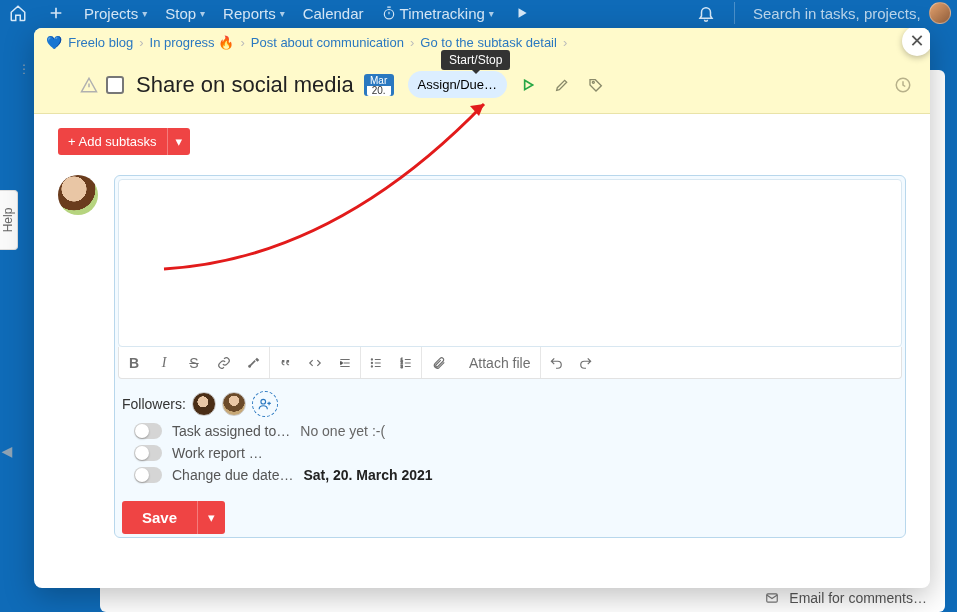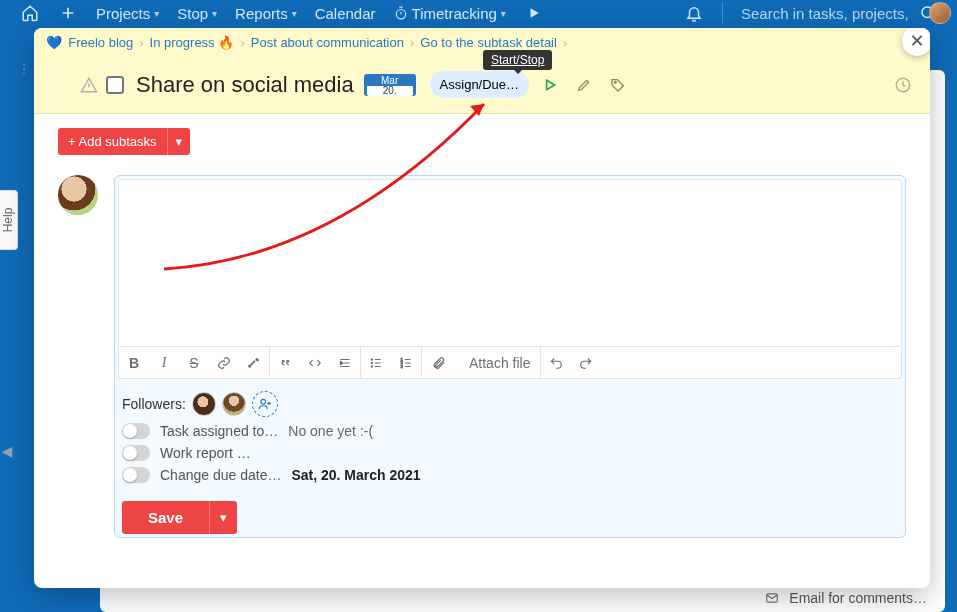--- a/index.html
+++ b/index.html
@@ -1,19 +1,19 @@
 <!DOCTYPE html>
 <html><head>
 <meta charset="utf-8">
 <style>
   * { box-sizing: border-box; margin: 0; padding: 0; }
   body { font-family: -apple-system, BlinkMacSystemFont, "Segoe UI", Arial, sans-serif; font-size: 14px; background: #0f6bb8; color: #333; width: 957px; height: 612px; overflow: hidden; position: relative; }
 
   
-  .topnav { height: 26px; display: flex; align-items: center; gap: 18px; padding: 0 20px; color: #d7e9f8; }
+  .topnav { height: 26px; display: flex; align-items: center; gap: 18px; padding: 0 8px; color: #d7e9f8; }
   .topnav .nav-icon { width: 20px; height: 20px; display: inline-flex; align-items: center; justify-content: center; }
   .nav-item { display: inline-flex; align-items: center; gap: 4px; cursor: pointer; font-size: 15px; }
   .chev { font-size: 10px; opacity: .8; }
   .nav-spacer { flex: 1; }
   .search-wrap { display: flex; align-items: center; gap: 8px; color: #bcd7ed; }
   .search-input { background: transparent; border: none; outline: none; color: #bcd7ed; font-size: 15px; width: 170px; }
   .search-input::placeholder { color: #bcd7ed; }
   .avatar-top { width: 22px; height: 22px; border-radius: 50%; background: linear-gradient(135deg,#e4a36f,#8f5c3a); position: absolute; right: 6px; top: 2px; border: 1px solid rgba(255,255,255,.3); }
   .topnav .sep { width: 1px; height: 22px; background: rgba(255,255,255,.25); }
 
@@ -33,21 +33,21 @@
   .crumbs { background: #fffacb; height: 28px; display: flex; align-items: center; gap: 6px; padding: 0 12px; font-size: 13px; color: #8b8b8b; }
   .crumbs a { color: #2a78c0; text-decoration: none; }
   .crumb-sep { color: #bbb; }
   .heart { color: #4a8cff; }
 
   .task-header { background: #fffacb; height: 58px; border-bottom: 1px solid #e9e3a8; display: flex; align-items: center; padding: 0 16px 0 46px; gap: 8px; position: relative; }
   .hazard { width: 18px; height: 18px; color: #b0b0b0; }
   .checkbox { width: 18px; height: 18px; border: 2px solid #777; border-radius: 3px; background: #fff; }
   .task-title { font-size: 22px; font-weight: 500; color: #222; margin-left: 4px; }
   .date-badge { background: #2a78c0; color: #fff; border-radius: 3px; font-size: 10px; line-height: 10px; padding: 2px 3px 0; text-align: center; display: inline-flex; flex-direction: column; align-items: center; margin-left: 2px;}
-  .date-badge .d { background: #fff; color: #333; border-radius: 0 0 2px 2px; padding: 0 16px; font-size: 10px; margin-top: 0; }
+  .date-badge .d { background: #fff; color: #333; border-radius: 0 0 2px 2px; padding: 0 5px; font-size: 10px; margin-top: 0; }
   .assign-pill { background: #dceeff; color: #000000; border-radius: 14px; padding: 6px 10px; font-size: 13px; margin-left: 6px; cursor: pointer; }
   .hdr-icon { width: 26px; height: 26px; display: inline-flex; align-items: center; justify-content: center; border-radius: 4px; cursor: pointer; color: #8a8a6a; }
   .play-icon { color: #28a745; }
   .clock-right { position: absolute; right: 14px; color: #b7b18a; }
 
   .tooltip { position: absolute; background: #333; color: #fff; font-size: 12px; padding: 3px 8px; border-radius: 3px; white-space: nowrap; z-index: 30;}
   .tooltip::after { content: ''; position: absolute; bottom: -4px; left: 50%; margin-left: -4px; border: 4px solid transparent; border-top-color: #333; border-bottom: none; }
 
   .body { padding: 14px 24px 14px 24px; position: relative; }
   .add-sub-wrap { display: inline-flex; }
@@ -67,21 +67,21 @@
   .tbtn.strike { text-decoration: line-through; }
   .attach { display: inline-flex; align-items: center; gap: 23px; padding: 0 10px; color: #6f6f6f; cursor: pointer; }
 
   .meta { margin-top: 12px; margin-left: 4px; }
   .followers { display: flex; align-items: center; gap: 6px; color: #333; margin-bottom: 2px; }
   .fav { width: 24px; height: 24px; border-radius: 50%; border: 1px solid #ccc; }
   .fav.a { background: radial-gradient(circle at 45% 40%, #e9c6a5 0 30%, #4a2d16 31% 100%); }
   .fav.b { background: radial-gradient(circle at 50% 35%, #e9c6a5 0 28%, #6b4a2a 29% 60%, #c7a877 61% 100%); }
   .add-follower { width: 26px; height: 26px; border: 1.5px dashed #2a78c0; border-radius: 50%; color: #2a78c0; display:inline-flex; align-items:center; justify-content:center; font-size: 13px; cursor:pointer; }
 
-  .opt-row { display: flex; align-items: center; gap: 10px; margin: 6px 0; color: #333; }
+  .opt-row { display: flex; align-items: center; gap: 10px; margin: 6px 12px; color: #333; }
   .toggle { width: 28px; height: 16px; border-radius: 10px; background: #d5d5d5; position: relative; cursor: pointer; }
   .toggle::after { content: ''; position: absolute; left: 1px; top: 1px; width: 14px; height: 14px; border-radius: 50%; background: #fff; box-shadow: 0 1px 2px rgba(0,0,0,.3); }
   .opt-label { color: #555; }
   .opt-val { color: #666; }
   .opt-val.strong { font-weight: 700; color: #222; }
 
   .save-row { margin-top: 12px; display: inline-flex; }
 
   
   .arrow-svg { position: absolute; left: 120px; top: 56px; width: 360px; height: 200px; pointer-events: none; z-index: 15; }
@@ -206,21 +206,21 @@
         </svg>
     </span>
     <span class="hdr-icon clock-right">
       <svg width="18" height="18" viewBox="0 0 24 24" fill="none" stroke="#b7b18a" stroke-width="2">
           <circle cx="12" cy="12" r="9"></circle>
           <path d="M12 7v5l3 2"></path>
         </svg>
     </span>
   </div>
 
-  <div class="tooltip" style="left:449px; top:22px;text-decoration:underline;">Start/Stop</div>
+  <div class="tooltip" style="left:407px; top:22px;">Start/Stop</div>
 
   <div class="body">
     <div class="add-sub-wrap">
       <button class="btn-green split-l">+ Add subtasks</button>
       <button class="btn-green split-r">▾</button>
     </div>
 
     <div class="comment-row">
       <div class="avatar-med"></div>
       <div class="editor-box">
@@ -320,21 +320,21 @@
             <span class="toggle"></span>
             <span class="opt-label">Work report …</span>
           </div>
           <div class="opt-row">
             <span class="toggle"></span>
             <span class="opt-label">Change due date…</span>
             <span class="opt-val strong">Sat, 20. March 2021</span>
           </div>
 
           <div class="save-row">
-            <button class="btn-green split-l" style="padding:8px 26px; font-size:15px; font-weight:600;">Save</button>
+            <button class="btn-green split-l" style="padding:8px 20px; font-size:15px; font-weight:600;">Save</button>
             <button class="btn-green split-r" style="padding:8px 10px;">▾</button>
           </div>
         </div>
       </div>
     </div>
   </div>
 
   <svg class="arrow-svg" viewBox="0 0 360 200">
     <path d="M 10 185 Q 180 175 330 20" stroke="#e21b1b" stroke-width="3" fill="none"></path>
     <path d="M 330 20 l -14 2 l 9 10 z" fill="#e21b1b"></path>

